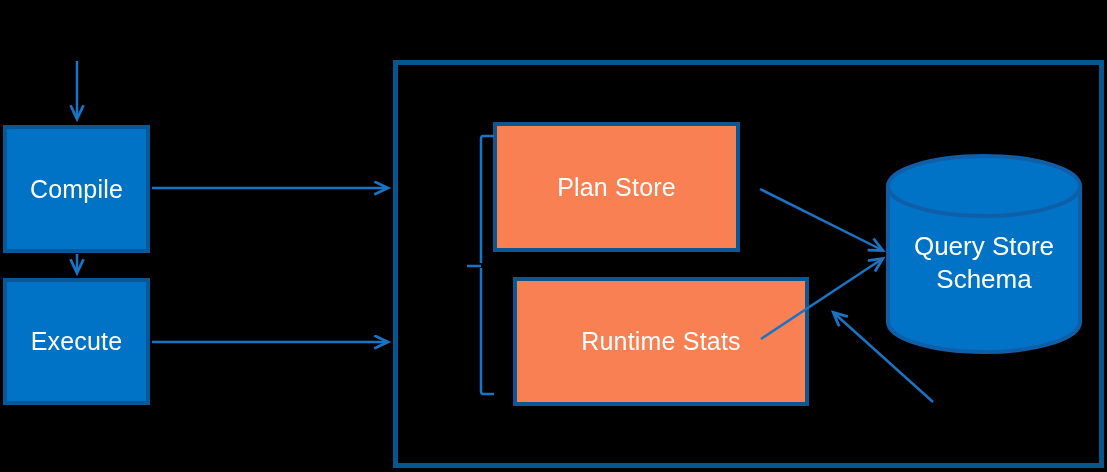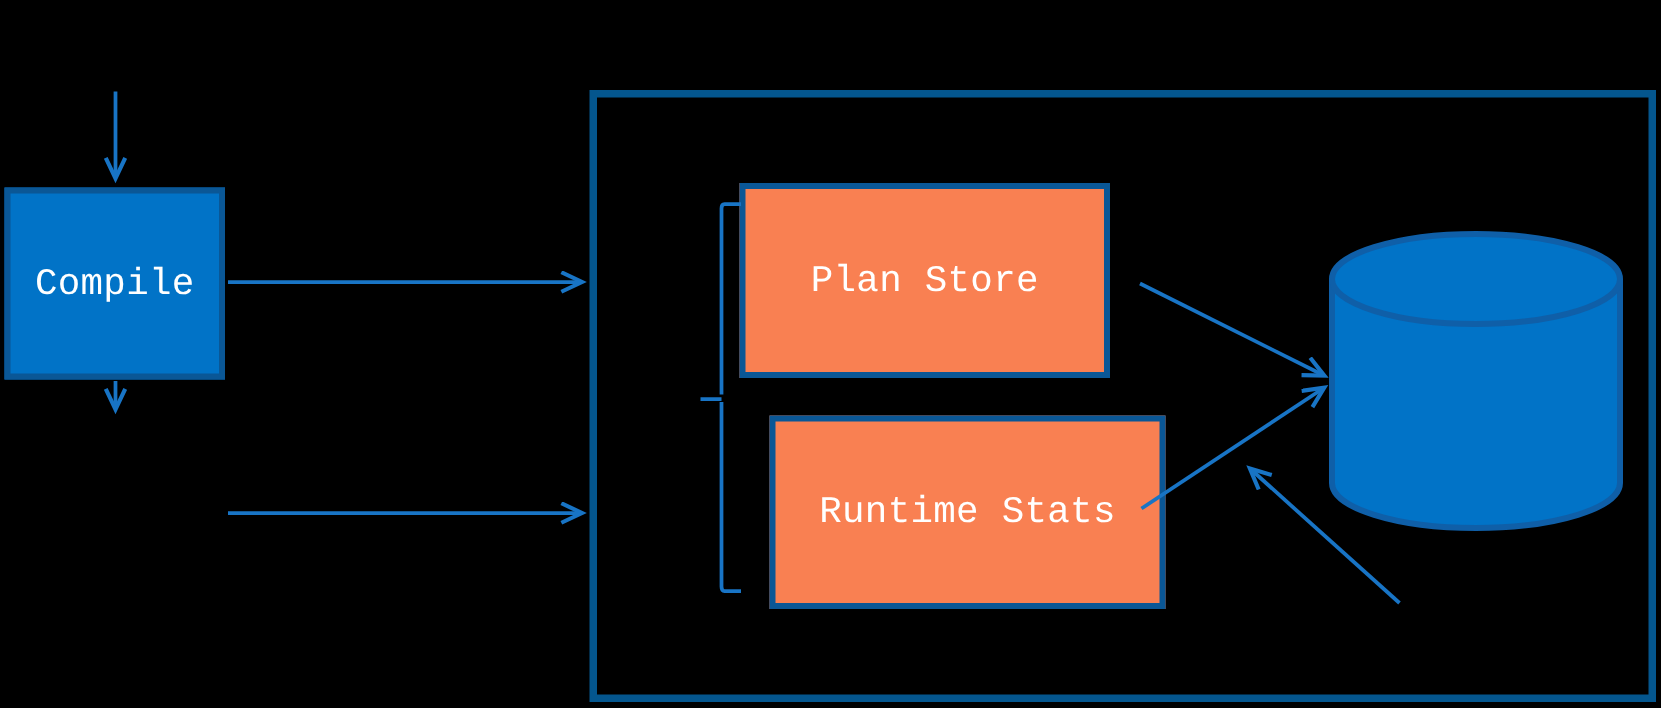--- a/index.html
+++ b/index.html
@@ -4,33 +4,33 @@
 <style>
   :root{
     --background:#000000; --node-blue:#0173C7; --node-border:#0A5796;
     --boundary-border:#04568E; --node-orange:#F98052; --connector-blue:#1874C5;
     --cylinder-border:#0F5FA8; --text:#FFFFFF;
   }
   html,body{margin:0;padding:0;background:var(--background);}
   .canvas{
     position:relative; width:1107px; height:472px; overflow:hidden;
     background:var(--background);
-    font-family:Liberation Mono, monospace;
+    font-family:Liberation Sans, sans-serif;
     color:var(--text);
   }
   .node{
     position:absolute; display:flex; align-items:center; justify-content:center;
     box-sizing:border-box; font-size:25px; letter-spacing:0.2px;
   }
   .node.blue{ background:var(--node-blue); border:4px solid var(--node-border); }
   .node.orange{ background:var(--node-orange); border:4px solid var(--node-border); }
   .compile  { left:3px;  top:125px; width:147px; height:128px; }
   .execute  { left:3px;  top:278px; width:147px; height:127px; }
   .planstore{ left:493px; top:122px; width:247px; height:130px; }
-  .runstats { left:513px; top:277px; width:264px; height:129px; }
+  .runstats { left:513px; top:277px; width:296px; height:129px; }
   .boundary{
     position:absolute; left:393px; top:60px; width:711px; height:408px;
     box-sizing:border-box; border:5px solid var(--boundary-border);
     background:transparent;
   }
   .connectors{ position:absolute; left:0; top:0; width:1107px; height:472px; z-index:5; pointer-events:none; }
   .cylinder-svg{ position:absolute; left:884px; top:150px; width:204px; height:206px; z-index:2; }
   .cyl-label{
     position:absolute; left:886px; top:230px; width:196px; z-index:3;
     text-align:center; font-size:26px; line-height:33px;
@@ -40,32 +40,39 @@
 </head>
 <body>
 
 <div class="canvas">
 
   <div class="boundary"></div>
 
   <div class="node blue compile">
     <span>Compile</span>
   </div>
+  <div class="node blue execute">
+    <span>Execute</span>
+  </div>
 
   <div class="node orange planstore">
     <span>Plan Store</span>
   </div>
   <div class="node orange runstats">
     <span>Runtime Stats</span>
   </div>
 
   <svg class="cylinder-svg" viewBox="0 0 204 206" aria-hidden="true">
     <path d="M4,36 L4,172 A96,30 0 0 0 196,172 L196,36" fill="var(--node-blue)" stroke="var(--cylinder-border)" stroke-width="4"></path>
     <ellipse cx="100" cy="36" rx="96" ry="30" fill="var(--node-blue)" stroke="var(--cylinder-border)" stroke-width="4"></ellipse>
   </svg>
+  <div class="cyl-label">
+    <span>Query Store</span>
+    <span>Schema</span>
+  </div>
 
   <svg class="connectors" viewBox="0 0 1107 472" aria-hidden="true">
     <defs>
       <marker id="ah" markerWidth="8" markerHeight="8" refX="5.6" refY="3" orient="auto" markerUnits="strokeWidth">
         <path d="M0.5,0.4 L6,3 L0.5,5.6" fill="none" stroke="var(--connector-blue)" stroke-width="1.1"></path>
       </marker>
     </defs>
     <g stroke="var(--connector-blue)" stroke-width="2.5" fill="none">
       <line x1="77" y1="61" x2="77" y2="118" marker-end="url(#ah)"></line>
       <line x1="152" y1="188" x2="387" y2="188" marker-end="url(#ah)"></line>

